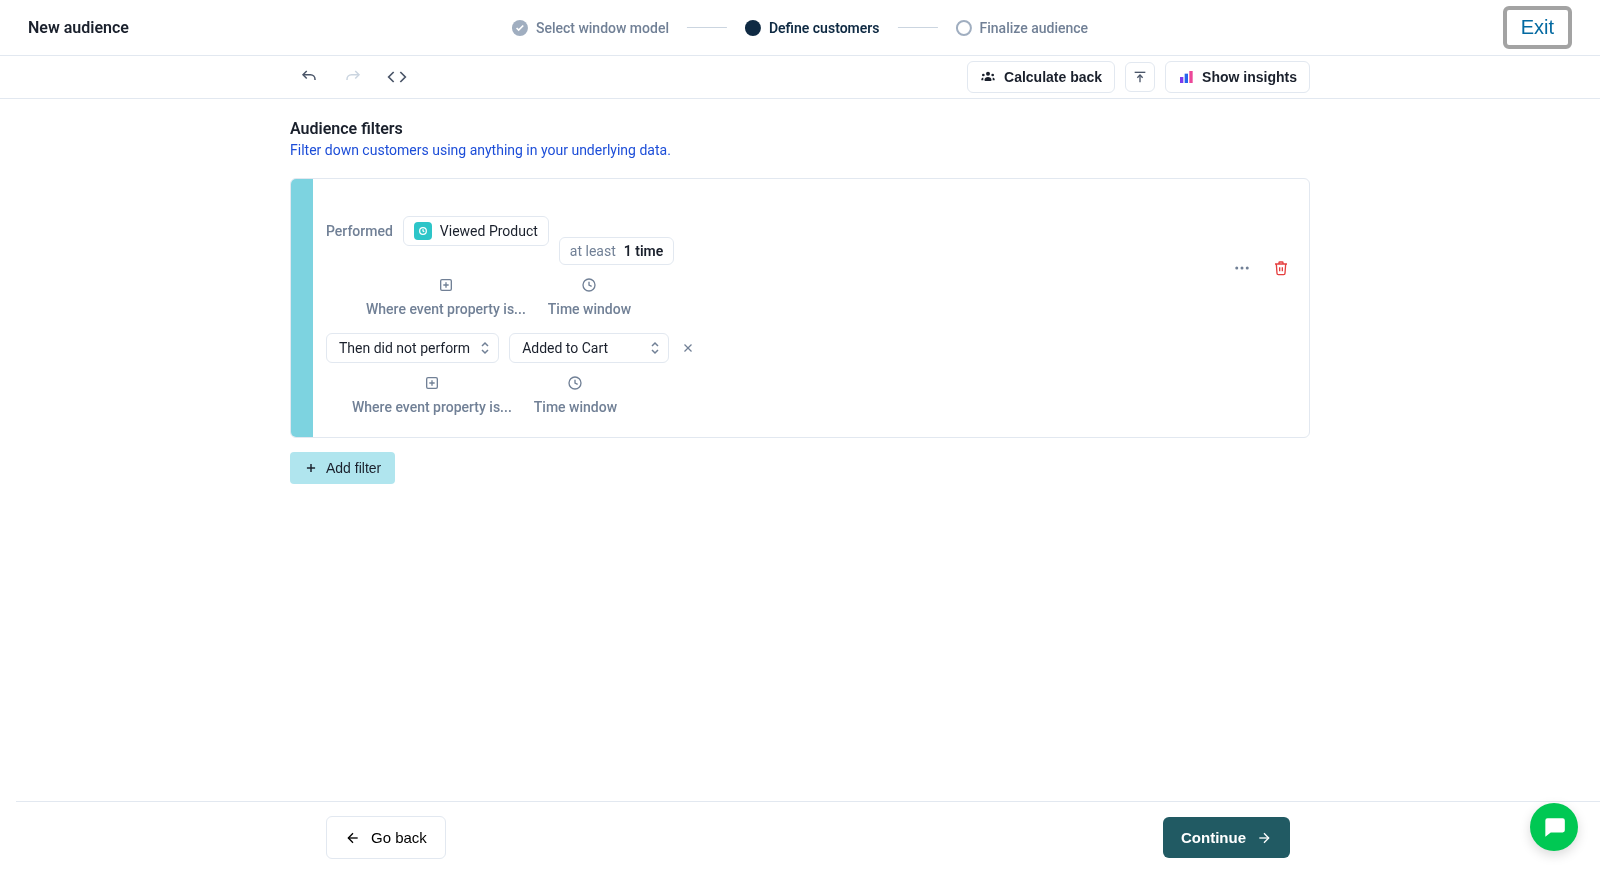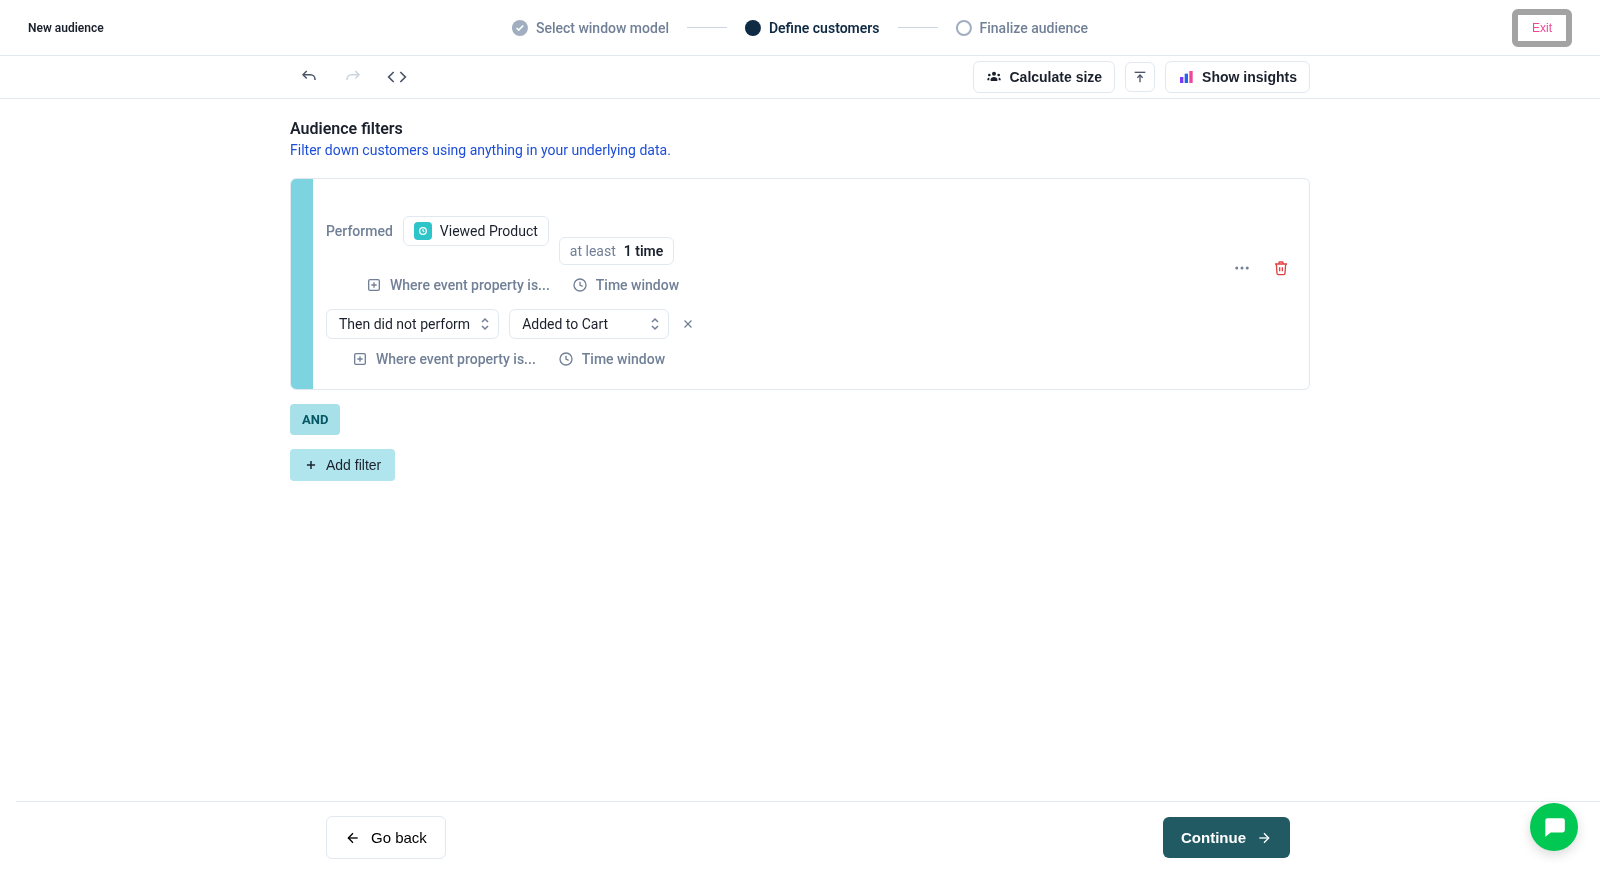--- a/index.html
+++ b/index.html
@@ -1,32 +1,32 @@
 <!DOCTYPE html>
 <html><head>
 <meta charset="utf-8">
 <style>
   * { box-sizing: border-box; margin:0; padding:0; }
   body { font-family: -apple-system, BlinkMacSystemFont, "Segoe UI", Roboto, Helvetica, Arial, sans-serif; font-size:14px; color:#1a202c; background:#fff; width:1600px; height:873px; position:relative; overflow:hidden;}
   
   
   .header { height:56px; border-bottom:1px solid #e2e8f0; display:flex; align-items:center; padding:0 28px; justify-content:space-between;}
-  .header-title { font-size:12px; font-weight:600; color:#1a202c; }
+  .header-title { font-size:16px; font-weight:600; color:#1a202c; }
   .steps { display:flex; align-items:center; gap:18px; position:absolute; left:50%; transform:translateX(-50%); }
   .step { display:flex; align-items:center; gap:8px; font-size:14px; font-weight:500; }
   .step.done { color:#718096; }
   .step.active { color:#0f2a43; font-weight:600;}
   .step.upcoming { color:#718096;}
   .step-circle { width:16px; height:16px; border-radius:50%; display:inline-flex; align-items:center; justify-content:center;}
   .step.done .step-circle { background:#a0aec0;}
   .step.done .step-circle svg { color:#fff; width:10px; height:10px;}
   .step.active .step-circle { background:#0f2a43;}
   .step.upcoming .step-circle { border:2px solid #a0aec0; background:transparent;}
   .step-divider { width:40px; height:1px; background:#cbd5e0; }
-  .exit-btn { border:6px solid #a3a3a3; background:#fff; border-radius:6px; padding:6px 14px; font-size:12px; font-weight:500; color:#ec4899; cursor:pointer;}
+  .exit-btn { border:4px solid #a3a3a3; background:#fff; border-radius:6px; padding:6px 14px; font-size:20px; font-weight:500; color:#0369a1; cursor:pointer;}
   
   
   .toolbar { height:43px; border-bottom:1px solid #e2e8f0; display:flex; align-items:center; padding:0 28px;}
   .toolbar-inner { max-width:1020px; margin:0 auto; width:100%; display:flex; align-items:center; justify-content:space-between;}
   .toolbar-left { display:flex; align-items:center; gap:24px; padding-left:9px;}
   .toolbar-icon { width:20px; height:20px; display:flex; align-items:center; justify-content:center; color:#4a5568; cursor:pointer;}
   .toolbar-icon.disabled { color:#cbd5e0; cursor:default;}
   .toolbar-right { display:flex; align-items:center; gap:10px;}
   .calc-btn, .insights-btn { border:1px solid #e2e8f0; background:#fff; border-radius:6px; padding:7px 12px; font-size:14px; font-weight:600; display:flex; align-items:center; gap:8px; cursor:pointer; color:#1a202c;}
   .collapse-btn { width:30px; height:30px; border:1px solid #e2e8f0; border-radius:6px; display:flex; align-items:center; justify-content:center; cursor:pointer; color:#4a5568;}
@@ -44,21 +44,21 @@
   .row { display:flex; align-items:center; gap:10px; flex-wrap:wrap;}
   
   .pill-label { color:#718096; font-size:14px; font-weight:500;}
   .chip { border:1px solid #e2e8f0; border-radius:6px; padding:5px 10px; display:inline-flex; align-items:center; gap:8px; font-size:14px; color:#1a202c; background:#fff; cursor:pointer;}
   .event-icon { width:18px; height:18px; border-radius:4px; background:#2dc5c8; display:inline-flex; align-items:center; justify-content:center; color:#fff;}
   .event-icon svg { width:10px; height:10px;}
   .chip.freq { color:#718096;margin-top:40px;}
   .chip.freq b { color:#1a202c; font-weight:600;}
   
   .sub-options { display:flex; align-items:center; gap:22px; margin-left:40px; margin-top:12px; margin-bottom:4px;}
-  .sub-opt { display:flex; align-items:center; gap:8px; color:#718096; font-size:14px; font-weight:500; cursor:pointer;}
+  .sub-opt { display:flex; align-items:center; gap:8px; color:#718096; font-size:14px; font-weight:500; cursor:pointer;flex-direction:column;}
   
   .select-pill { border:1px solid #e2e8f0; border-radius:6px; padding:6px 8px 6px 12px; display:inline-flex; align-items:center; gap:10px; font-size:14px; color:#1a202c; background:#fff; cursor:pointer;}
   .select-pill .caret { display:inline-flex; flex-direction:column; line-height:0; color:#718096;}
   
   .remove-x { width:18px; height:18px; display:flex; align-items:center; justify-content:center; color:#718096; cursor:pointer;}
   
   .card-actions { position:absolute; top:80px; right:20px; display:flex; align-items:center; gap:22px;}
   .kebab { color:#718096; cursor:pointer;}
   .trash { color:#e53e3e; cursor:pointer;}
   
@@ -131,21 +131,21 @@
         <span>
           <svg width="16" height="16" viewBox="0 0 24 24" fill="currentColor">
               <circle cx="12" cy="7" r="3"></circle>
               <circle cx="5" cy="9" r="2"></circle>
               <circle cx="19" cy="9" r="2"></circle>
               <path d="M12 12c-3 0-5 1.5-5 3.5V18h10v-2.5c0-2-2-3.5-5-3.5z"></path>
               <path d="M5 13c-2 0-3 1-3 2.5V17h3v-4z"></path>
               <path d="M19 13c2 0 3 1 3 2.5V17h-3v-4z"></path>
             </svg>
         </span>
-        <span>Calculate size</span>
+        <span>Calculate back</span>
       </button>
       <span class="collapse-btn">
         <svg width="16" height="16" viewBox="0 0 24 24" fill="none" stroke="currentColor" stroke-width="2">
             <line x1="4" y1="5" x2="20" y2="5"></line>
             <polyline points="8 13 12 9 16 13"></polyline>
             <line x1="12" y1="9" x2="12" y2="20"></line>
           </svg>
       </span>
       <button class="insights-btn">
         <span>
@@ -264,23 +264,20 @@
               <path d="M19 6l-1 14a2 2 0 01-2 2H8a2 2 0 01-2-2L5 6"></path>
               <path d="M10 11v6"></path>
               <path d="M14 11v6"></path>
               <path d="M9 6V4a1 1 0 011-1h4a1 1 0 011 1v2"></path>
             </svg>
         </span>
       </div>
     </div>
 
     <div>
-      <span class="and-badge">AND</span>
-    </div>
-    <div>
       <button class="add-filter-btn">
         <svg width="14" height="14" viewBox="0 0 24 24" fill="none" stroke="currentColor" stroke-width="2.5">
             <line x1="12" y1="5" x2="12" y2="19"></line>
             <line x1="5" y1="12" x2="19" y2="12"></line>
           </svg>
         <span>Add filter</span>
       </button>
     </div>
   </div>
 </div>

